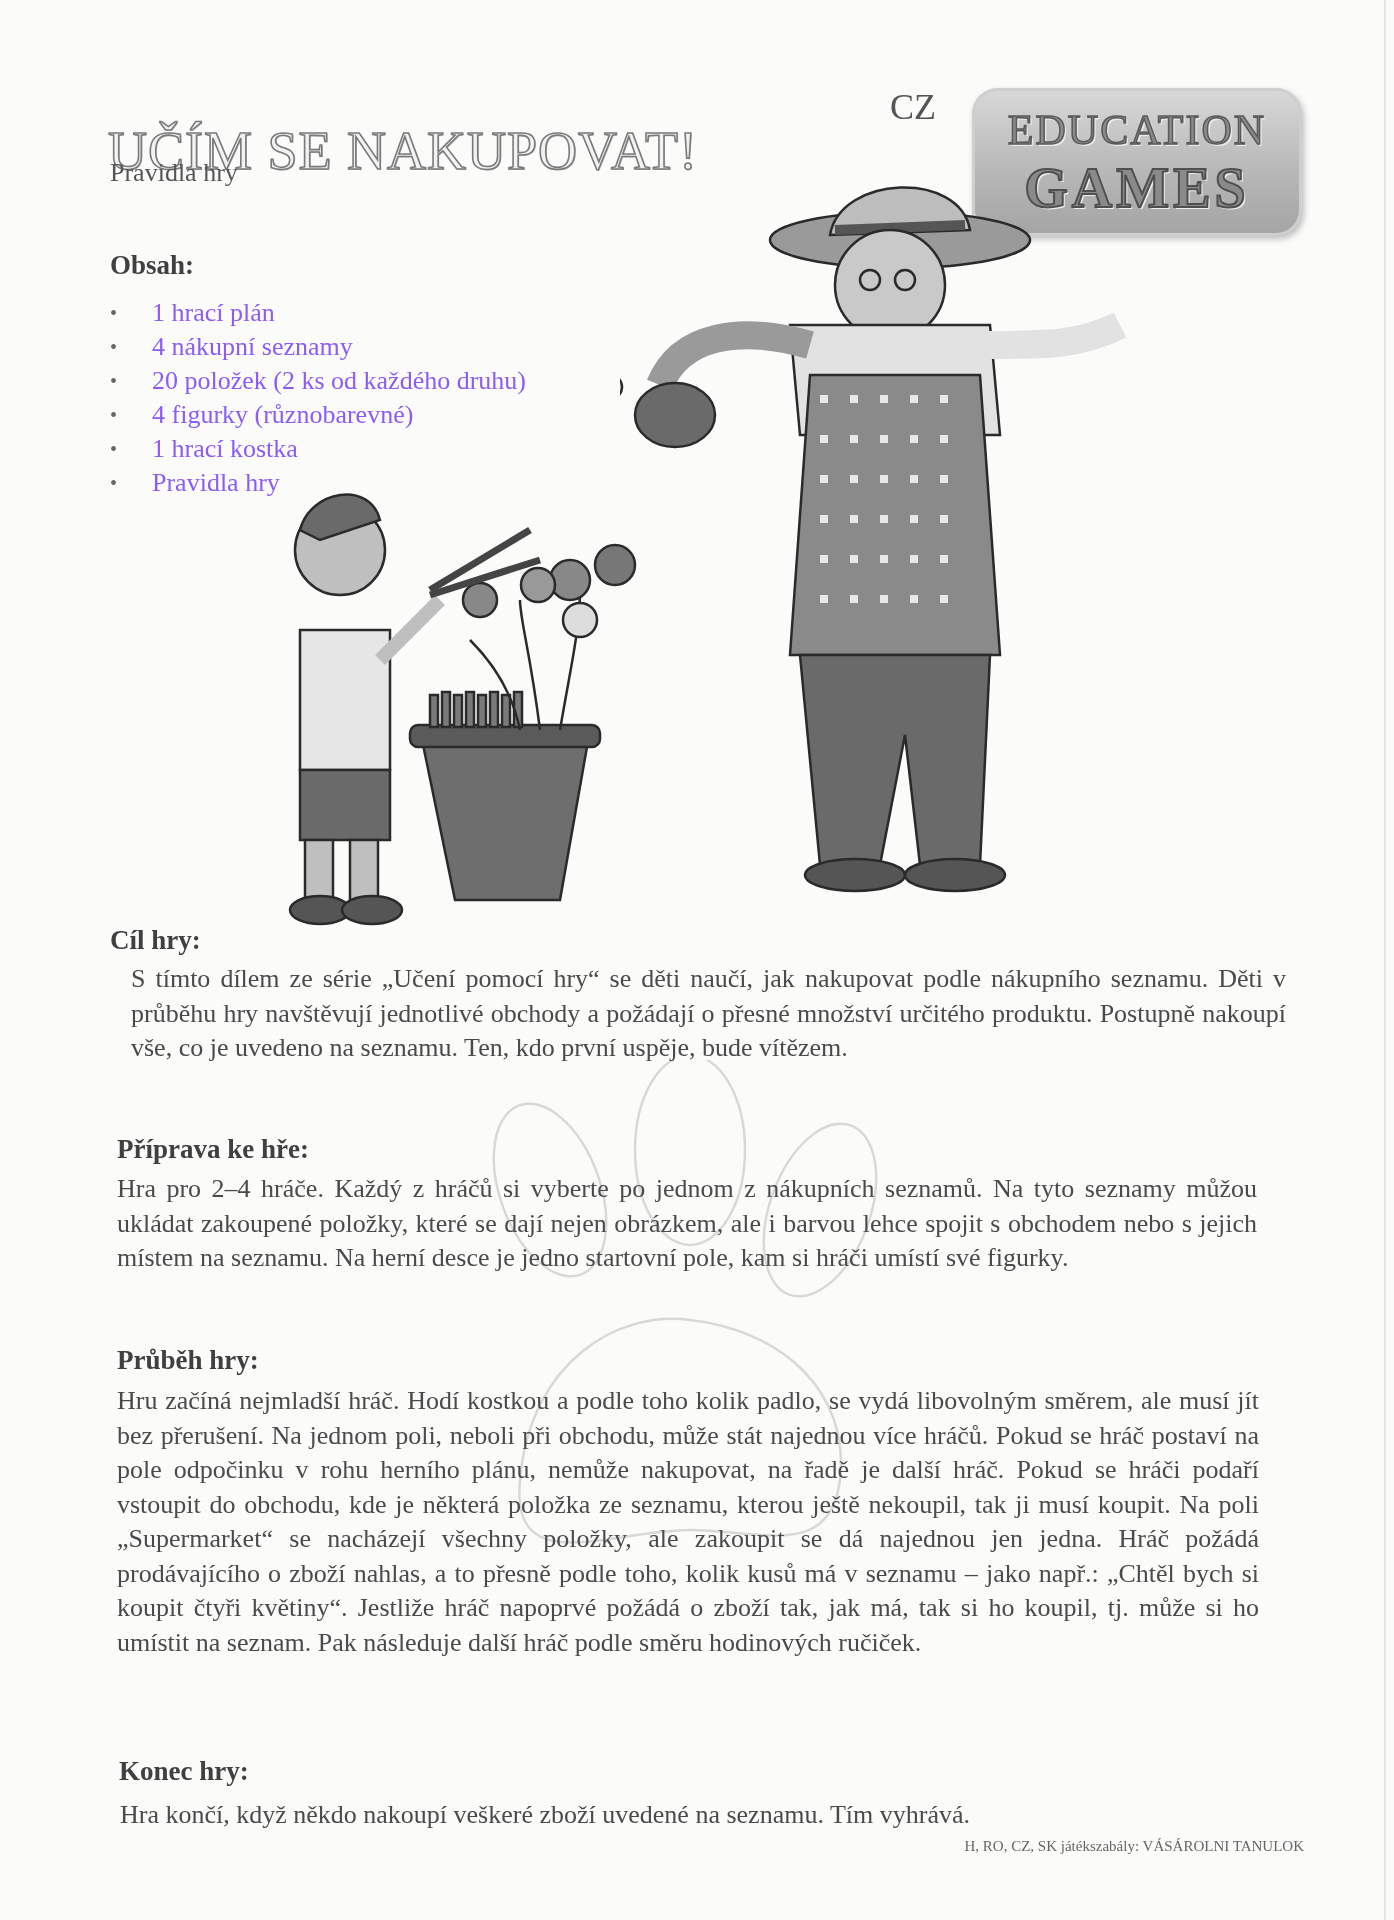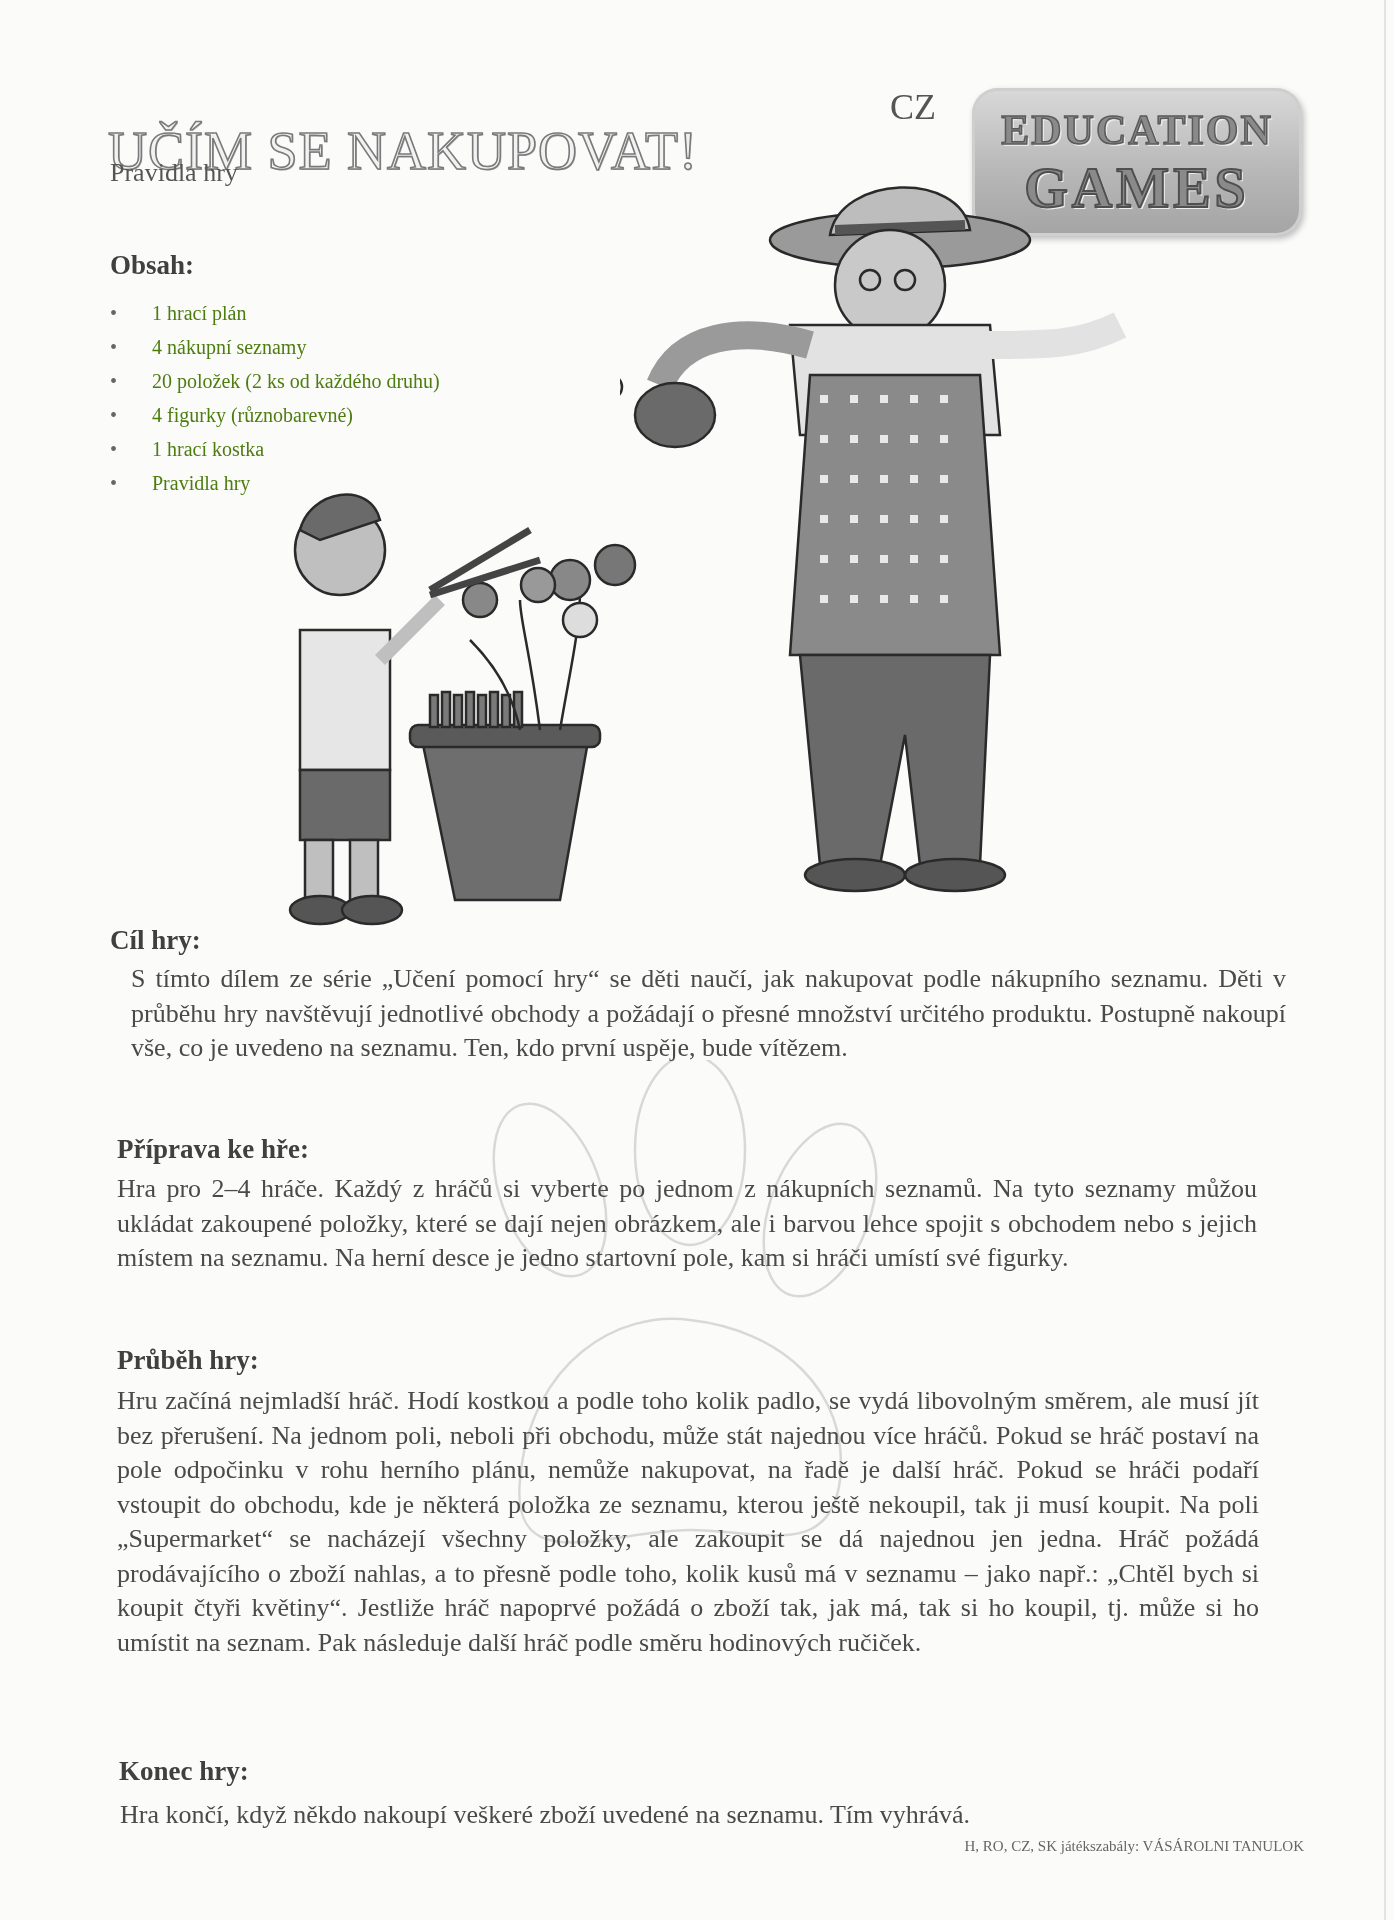--- a/index.html
+++ b/index.html
@@ -21,30 +21,30 @@
     .subtitle { position: absolute; left: 110px; top: 158px; font-size: 26px; color: #555; }
     .lang { position: absolute; left: 890px; top: 86px; font-size: 36px; color: #555; }
     .logo {
       position: absolute; left: 972px; top: 88px; width: 330px; height: 148px;
       border-radius: 26px;
       background: linear-gradient(180deg, #d9d9d9 0%, #b8b8b8 55%, #a4a4a4 100%);
       box-shadow: 0 0 0 3px #cfcfcf inset, 2px 3px 6px rgba(0,0,0,0.25);
       text-align: center;
     }
     .logo .l1 {
-      display: block; margin-top: 18px; font-size: 42px; font-weight: bold; letter-spacing: 2px;
+      display: block; margin-top: 18px; font-size: 42px; font-weight: normal; letter-spacing: 2px;
       color: #8a8a8a; -webkit-text-stroke: 1.5px #5a5a5a; text-shadow: 2px 2px 0 #eaeaea;
     }
     .logo .l2 {
       display: block; margin-top: 2px; font-size: 56px; font-weight: bold; letter-spacing: 4px;
       color: #8a8a8a; -webkit-text-stroke: 2px #4f4f4f; text-shadow: 2px 2px 0 #eeeeee;
     }
     .h { position: absolute; font-weight: bold; font-size: 27px; color: #404040; }
     .contents-list { position: absolute; left: 108px; top: 296px; margin: 0; padding: 0; list-style: none; }
-    .contents-list li { position: relative; font-size: 20px; line-height: 34px; padding-left: 44px; color: #4d7c0f; }
+    .contents-list li { position: relative; font-size: 26px; line-height: 34px; padding-left: 44px; color: #8b5cf6; }
     .contents-list li::before { content: "•"; position: absolute; left: 2px; top: 0; font-size: 20px; color: #666; }
     .para {
       position: absolute; font-size: 26px; line-height: 34.5px; color: #4a4a4a;
       text-align: justify;
     }
     .footer-note { position: absolute; right: 90px; top: 1838px; font-size: 15px; color: #666; }
     .illus { position: absolute; }
     .paw { position: absolute; left: 400px; top: 1060px; opacity: 0.35; }
   </style>
 </head>

